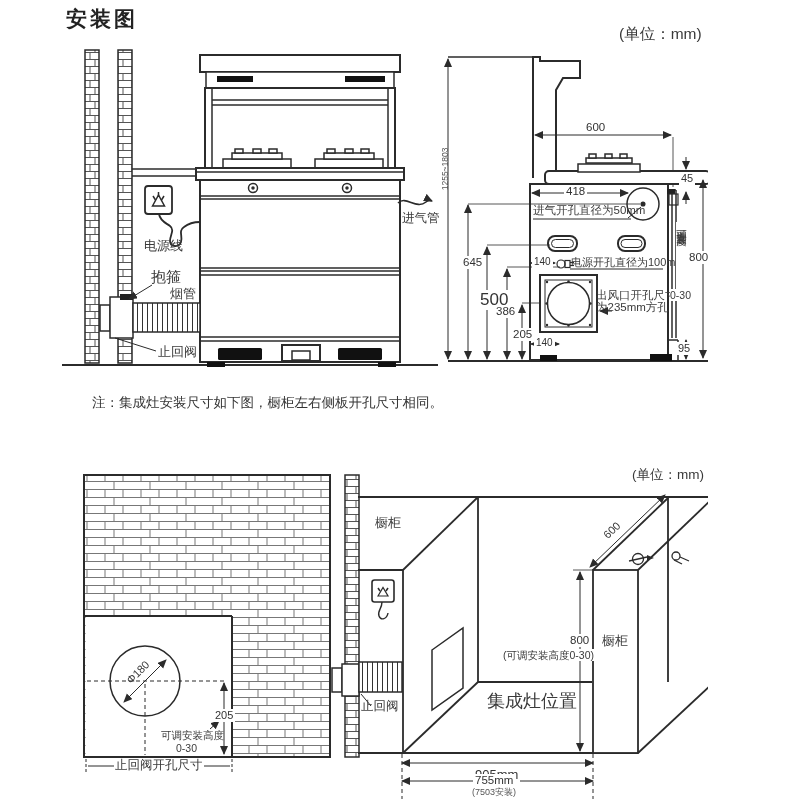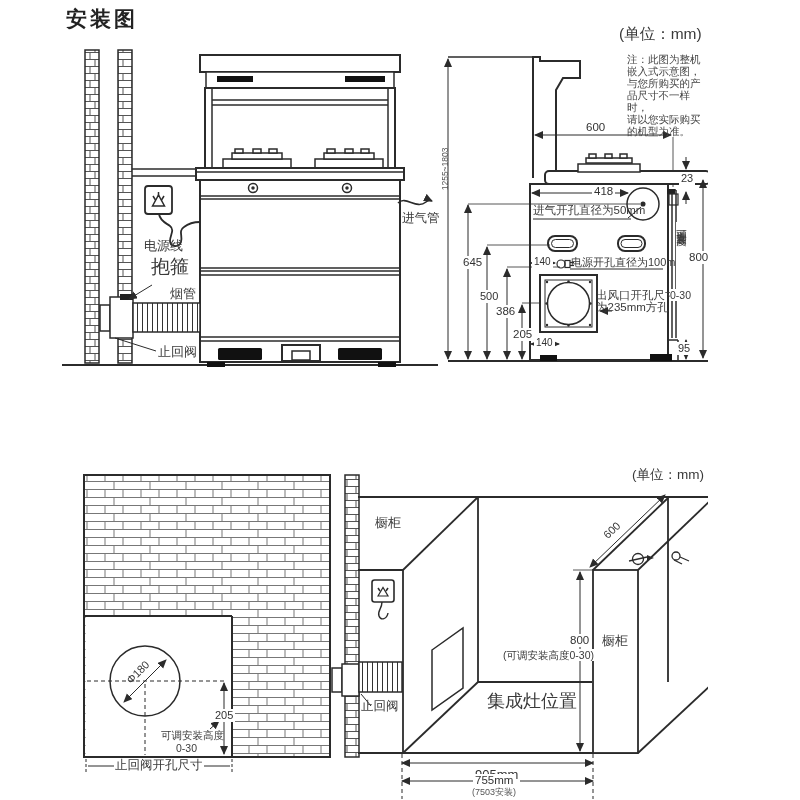--- a/index.html
+++ b/index.html
@@ -262,52 +262,47 @@
       <line x1="513" y1="105" x2="533" y2="105" stroke-width="0.8"></line>
       <line x1="342" y1="289" x2="342" y2="334" stroke-width="1" stroke-dasharray="4,3"></line>
       <line x1="533" y1="289" x2="533" y2="334" stroke-width="1" stroke-dasharray="4,3"></line>
       <line x1="342" y1="298" x2="533" y2="298" stroke-width="1" marker-start="url(#aB)" marker-end="url(#aB)"></line>
       <line x1="342" y1="316" x2="533" y2="316" stroke-width="1" marker-start="url(#aB)" marker-end="url(#aB)"></line>
     </g>
   </svg>
 
   <div class="lbl" style="left:66px;top:7px;font-size:21px;font-weight:700;letter-spacing:3px;color:#222;">安装图</div>
   <div class="lbl" style="left:619px;top:25px;font-size:15.5px;">(单位：mm)</div>
-  <div class="lbl pre" style="left:627px;top:53px;font-size:10.5px;line-height:12px;color:#444;">注：此图为整机
-嵌入式示意图，
-与您所购买的产
-品尺寸不一样时，
-请以您实际购买
-的机型为准。</div>
 
   <div class="lbl" style="left:402px;top:211px;font-size:12.5px;">进气管</div>
   <div class="lbl" style="left:144px;top:239px;font-size:13px;">电源线</div>
-  <div class="lbl" style="left:151px;top:256px;font-size:19px;">抱箍</div>
+  <div class="lbl" style="left:151px;top:268px;font-size:15px;">抱箍</div>
   <div class="lbl" style="left:170px;top:287px;font-size:13px;">烟管</div>
   <div class="lbl" style="left:158px;top:345px;font-size:13px;">止回阀</div>
 
   <div class="lbl" style="left:414px;top:164px;width:64px;text-align:center;transform:rotate(-90deg);font-size:8.5px;color:#555;">1255~1803</div>
   <div class="lbl dim" style="left:584px;top:121px;font-size:11.5px;">600</div>
-  <div class="lbl dim" style="left:564px;top:185px;font-size:11.5px;margin-left:28px;">418</div>
-  <div class="lbl dim" style="left:679px;top:172px;">23</div>
+  <div class="lbl dim" style="left:564px;top:185px;font-size:11.5px;">418</div>
+  <div class="lbl dim" style="left:679px;top:172px;">45</div>
   <div class="lbl" style="left:533px;top:204px;font-size:11.5px;">进气开孔直径为50mm</div>
   <div class="lbl dim" style="left:461px;top:256px;font-size:11.5px;">645</div>
-  <div class="lbl dim" style="left:478px;top:290px;font-size:11px;">500</div>
+  <div class="lbl dim" style="left:478px;top:290px;font-size:17px;">500</div>
   <div class="lbl dim" style="left:494px;top:305px;font-size:11.5px;">386</div>
   <div class="lbl dim" style="left:511px;top:328px;font-size:11.5px;">205</div>
   <div class="lbl dim" style="left:532px;top:256px;font-size:10px;">140</div>
   <div class="lbl" style="left:571px;top:256px;font-size:11px;">电源开孔直径为100mm</div>
   <div class="lbl" style="left:596px;top:289px;font-size:11.5px;">出风口开孔尺寸</div>
   <div class="lbl" style="left:596px;top:301px;font-size:11.5px;">为235mm方孔</div>
   <div class="lbl dim" style="left:534px;top:337px;font-size:10px;">140</div>
   <div class="lbl vtext" style="left:676px;top:222px;font-size:10.5px;height:72px;background:#fff;">可调安装高度</div>
   <div class="lbl" style="left:670px;top:289px;font-size:10.5px;background:#fff;">0-30</div>
   <div class="lbl dim" style="left:687px;top:251px;font-size:11.5px;">800</div>
   <div class="lbl dim" style="left:676px;top:342px;">95</div>
 
+  <div class="lbl" style="left:92px;top:395px;font-size:13.5px;color:#333;">注：集成灶安装尺寸如下图，橱柜左右侧板开孔尺寸相同。</div>
 
   <div class="lbl" style="left:632px;top:467px;font-size:13.5px;">(单位：mm)</div>
   <div class="lbl" style="left:114px;top:666px;width:48px;text-align:center;transform:rotate(-45deg);font-size:11px;">Φ180</div>
   <div class="lbl dim" style="left:213px;top:709px;">205</div>
   <div class="lbl" style="left:161px;top:729px;font-size:10.5px;">可调安装高度</div>
   <div class="lbl" style="left:176px;top:742px;font-size:10.5px;">0-30</div>
   <div class="lbl" style="left:115px;top:758px;font-size:12.5px;">止回阀开孔尺寸</div>
   <div class="lbl" style="left:375px;top:516px;font-size:13px;">橱柜</div>
   <div class="lbl" style="left:361px;top:699px;font-size:12.5px;">止回阀</div>
   <div class="lbl" style="left:487px;top:691px;font-size:18px;">集成灶位置</div>

